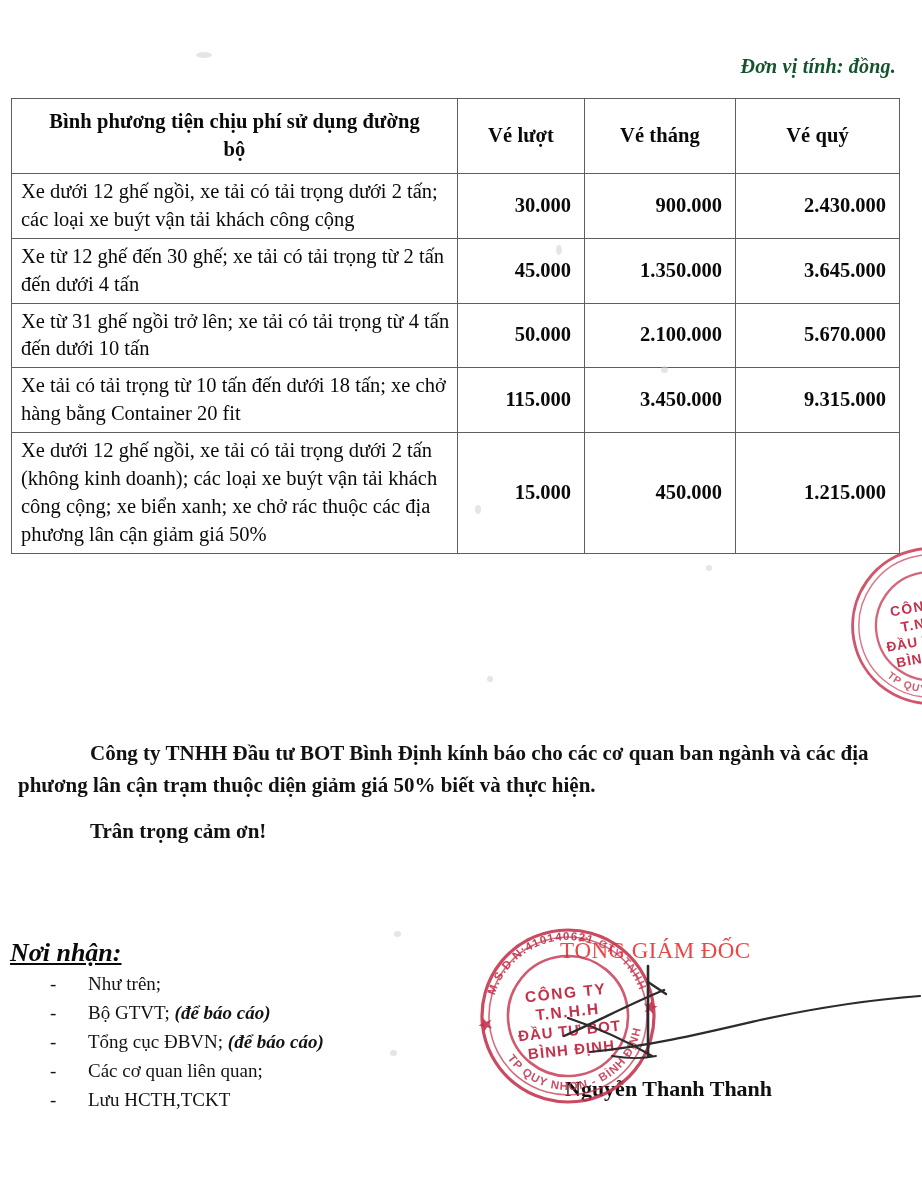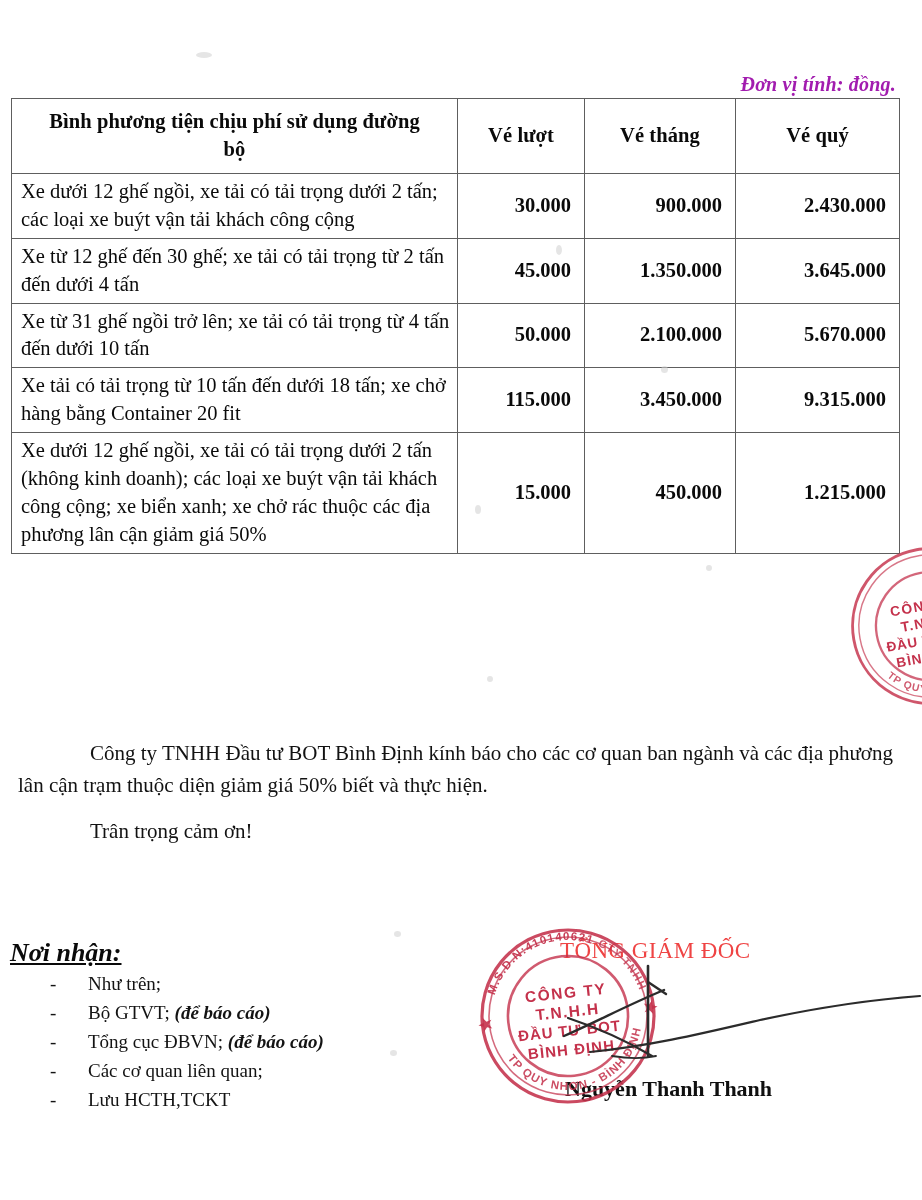--- a/index.html
+++ b/index.html
@@ -23,23 +23,22 @@
 
   
   .unit-note {
     position: absolute;
     top: 55px;
     right: 26px;
     font-style: italic;
     font-weight: 700;
     font-size: 20px;
     letter-spacing: .2px;
-    color: #a21caf;
-    white-space: nowrap;
-    margin-top: 18px;
+    color: #14532d;
+    white-space: nowrap;
   }
 
   
   .fee-table {
     position: absolute;
     left: 11px;
     top: 98px;
     width: 888px;
     border-collapse: collapse;
     table-layout: fixed;
@@ -82,20 +81,21 @@
 
   
   .para {
     position: absolute;
     left: 18px;
     right: 20px;
     font-size: 21px;
     line-height: 1.5;
     text-align: left;
     color: #121212;
+    font-weight: bold;
   }
   .para .indent { display: inline-block; width: 72px; }
   #para-main  { top: 738px; }
   #para-thanks{ top: 816px; }
 
   
   .recipients {
     position: absolute;
     left: 10px;
     top: 938px;

